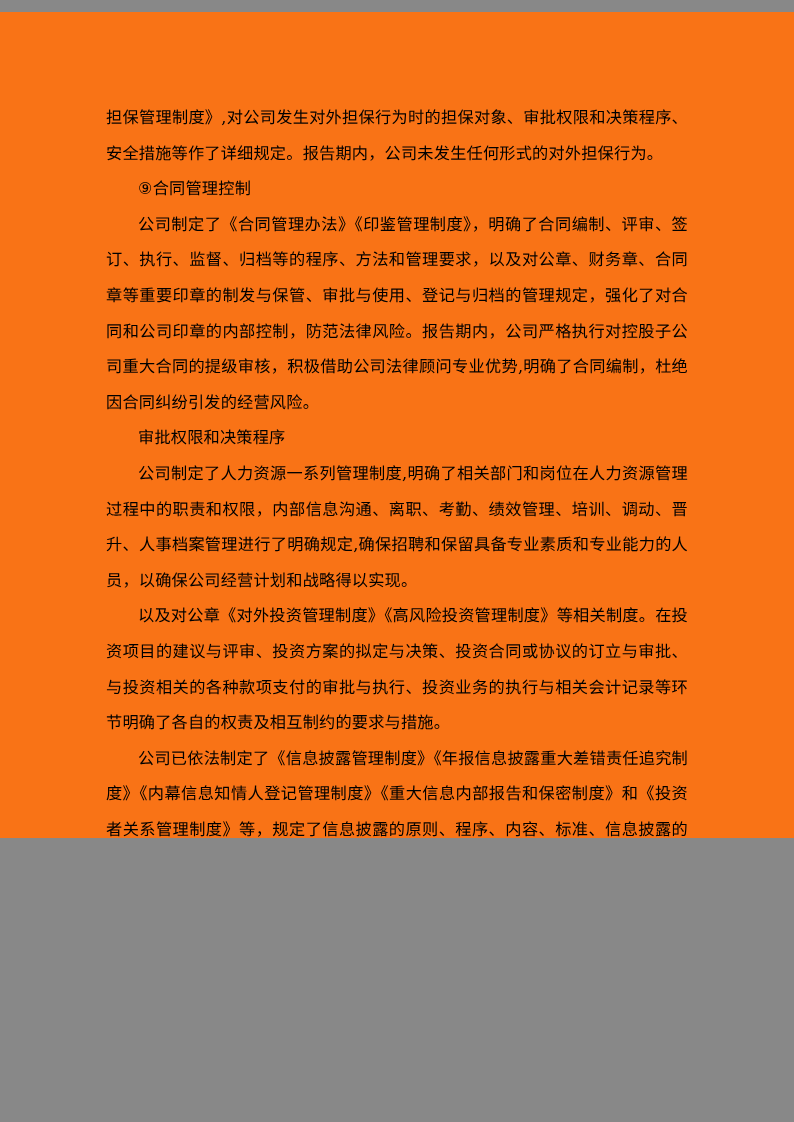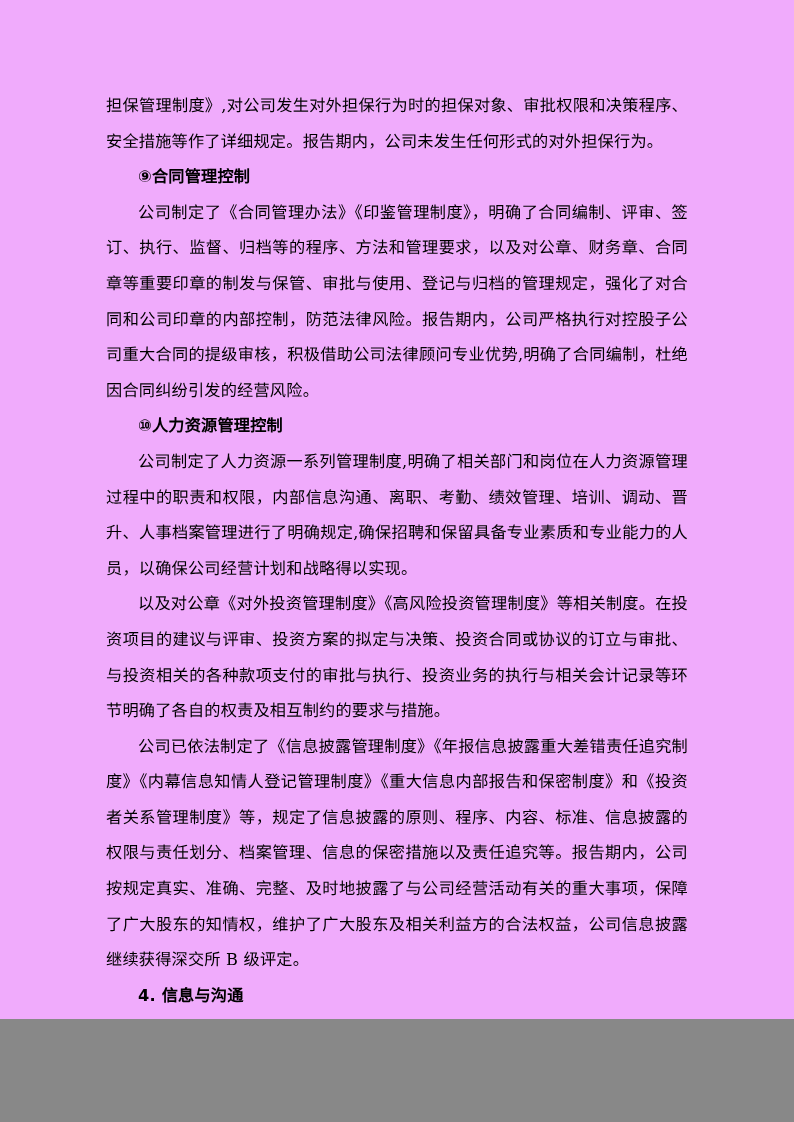--- a/index.html
+++ b/index.html
@@ -4,23 +4,23 @@
 <title>Document</title>
 <style>
   html, body {
     margin: 0;
     padding: 0;
     background: #888;
   }
   .page {
     position: relative;
     width: 794px;
-    height: 1019px;
-    background: #f0abfc;
-    margin: 0 auto;
+    height: 826px;
+    background: #f97316;
+    margin: 12px auto;
     box-sizing: border-box;
     overflow: hidden;
     font-family: "DejaVu Sans", "Liberation Sans", sans-serif;
     color: #000000;
   }
   .content {
     position: absolute;
     left: 106px;
     top: 88px;
     width: 582px;
@@ -37,21 +37,21 @@
   p.indent {
     text-indent: 32px;
   }
   p.body-first {
     text-indent: 0;
   }
   h3.heading {
     margin: 0;
     font-size: 16.2px;
     line-height: 35.6px;
-    font-weight: bold;
+    font-weight: normal;
     text-indent: 32px;
     font-family: "DejaVu Sans", "Liberation Sans", sans-serif;
     letter-spacing: 0.2px;
   }
   h3.heading-serif {
     margin: 0;
     font-size: 16px;
     line-height: 35.6px;
     font-weight: bold;
     text-indent: 64px;
@@ -64,21 +64,21 @@
 
 <div class="page">
   <div class="content">
 
     <p class="body-first">担保管理制度》,对公司发生对外担保行为时的担保对象、审批权限和决策程序、安全措施等作了详细规定。报告期内，公司未发生任何形式的对外担保行为。</p>
 
     <h3 class="heading">⑨合同管理控制</h3>
 
     <p class="indent">公司制定了《合同管理办法》《印鉴管理制度》，明确了合同编制、评审、签订、执行、监督、归档等的程序、方法和管理要求，以及对公章、财务章、合同章等重要印章的制发与保管、审批与使用、登记与归档的管理规定，强化了对合同和公司印章的内部控制，防范法律风险。报告期内，公司严格执行对控股子公司重大合同的提级审核，积极借助公司法律顾问专业优势,明确了合同编制，杜绝因合同纠纷引发的经营风险。</p>
 
-    <h3 class="heading">⑩人力资源管理控制</h3>
+    <h3 class="heading">审批权限和决策程序</h3>
 
     <p class="indent">公司制定了人力资源一系列管理制度,明确了相关部门和岗位在人力资源管理过程中的职责和权限，内部信息沟通、离职、考勤、绩效管理、培训、调动、晋升、人事档案管理进行了明确规定,确保招聘和保留具备专业素质和专业能力的人员，以确保公司经营计划和战略得以实现。</p>
 
 
     <p class="indent">以及对公章《对外投资管理制度》《高风险投资管理制度》等相关制度。在投资项目的建议与评审、投资方案的拟定与决策、投资合同或协议的订立与审批、与投资相关的各种款项支付的审批与执行、投资业务的执行与相关会计记录等环节明确了各自的权责及相互制约的要求与措施。</p>
 
 
     <p class="indent">公司已依法制定了《信息披露管理制度》《年报信息披露重大差错责任追究制度》《内幕信息知情人登记管理制度》《重大信息内部报告和保密制度》和《投资者关系管理制度》等，规定了信息披露的原则、程序、内容、标准、信息披露的权限与责任划分、档案管理、信息的保密措施以及责任追究等。报告期内，公司按规定真实、准确、完整、及时地披露了与公司经营活动有关的重大事项，保障了广大股东的知情权，维护了广大股东及相关利益方的合法权益，公司信息披露继续获得深交所 B 级评定。</p>
 
     <h3 class="heading">4. 信息与沟通</h3>

